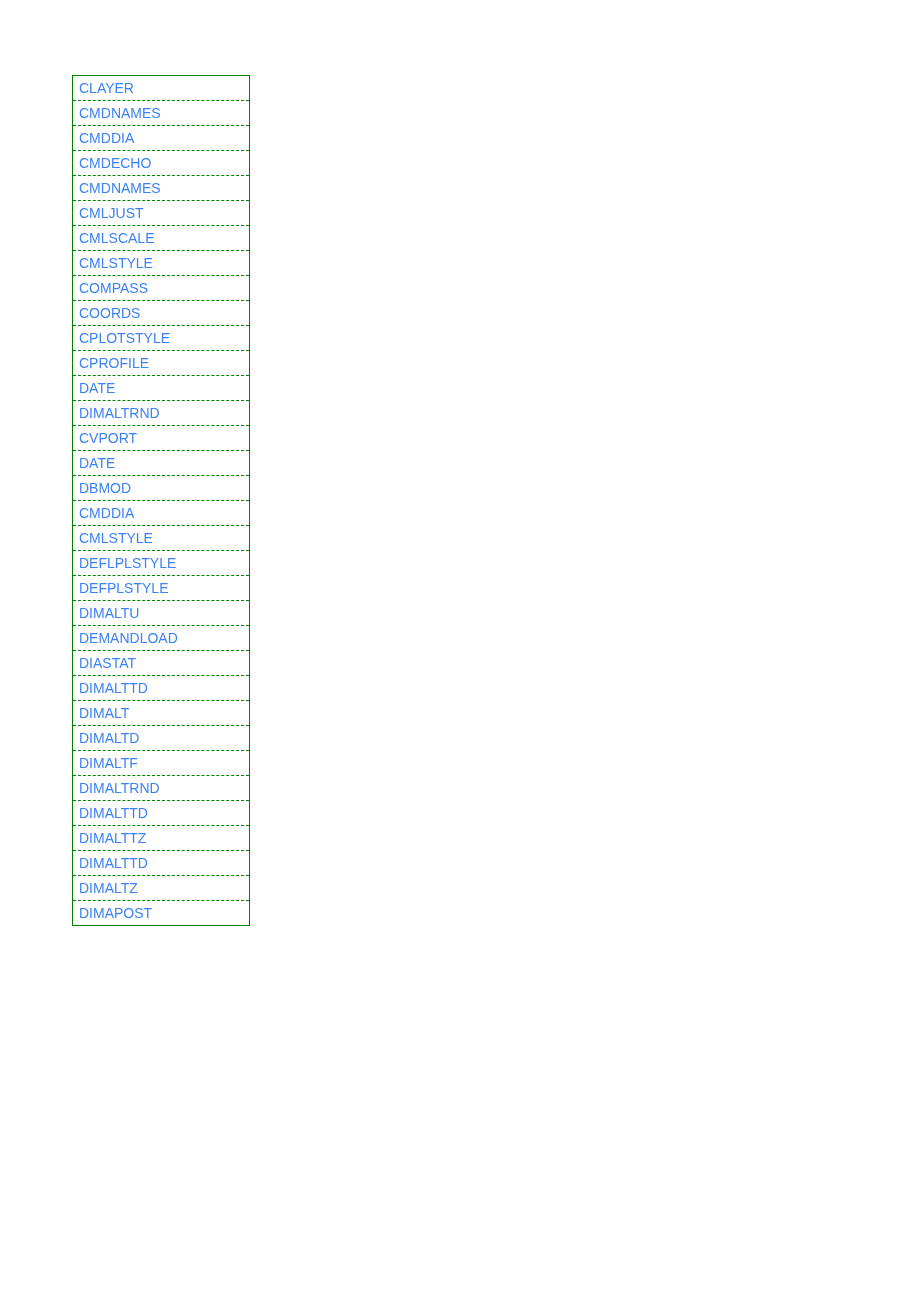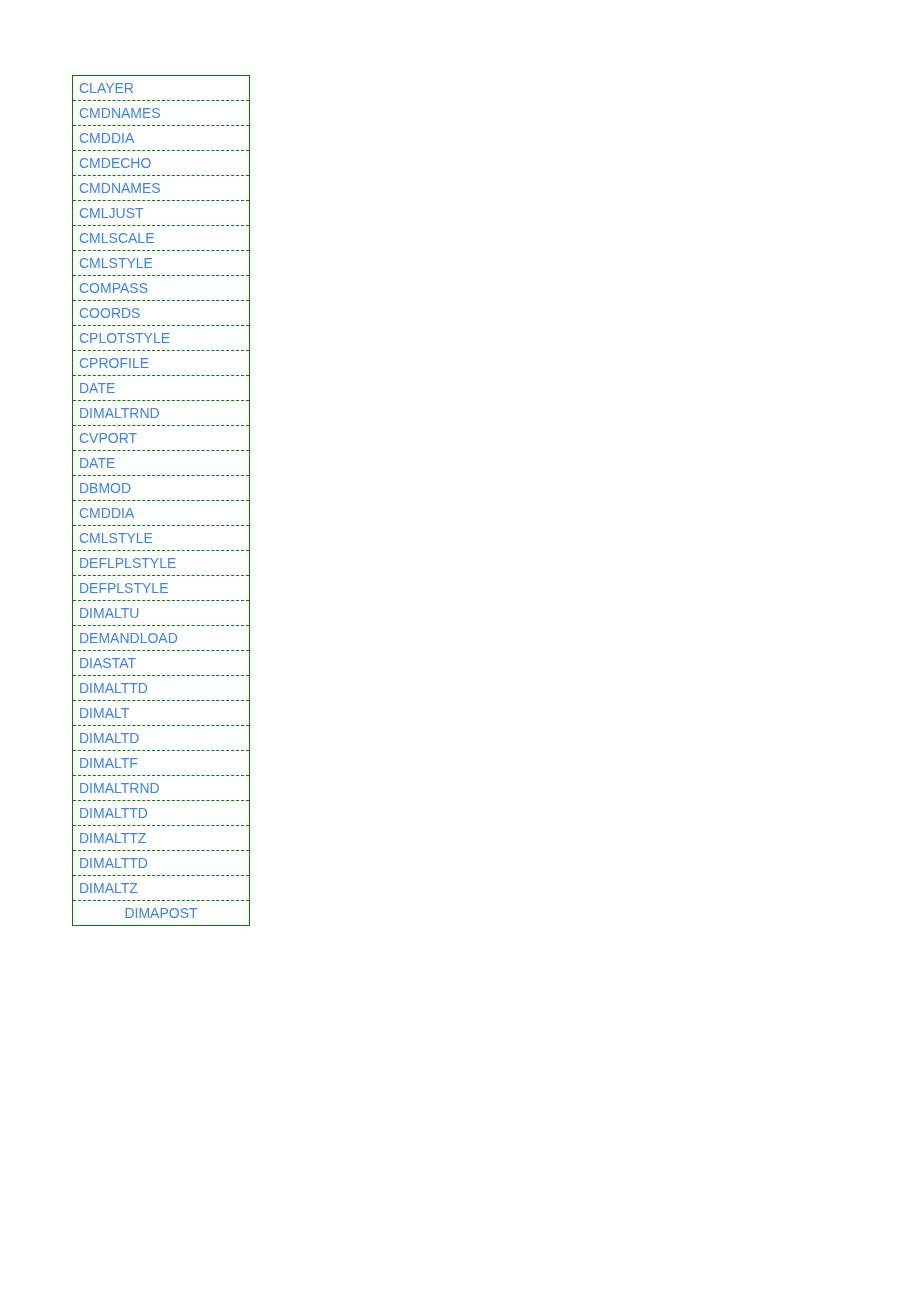--- a/index.html
+++ b/index.html
@@ -25,21 +25,20 @@
     .list-item {
       padding: 4px 6px;
       border-bottom: 1px dashed #008000;
       color: #3b82f6;
       cursor: default;
       user-select: none;
     }
 
     .list-item:last-child {
       border-bottom: none;
-      text-align: center;
     }
   </style>
 </head>
 <body>
 
 <div class="list-container" id="list-container">
 <div class="list-item">CLAYER</div>
     <div class="list-item">CMDNAMES</div>
     <div class="list-item">CMDDIA</div>
     <div class="list-item">CMDECHO</div>

